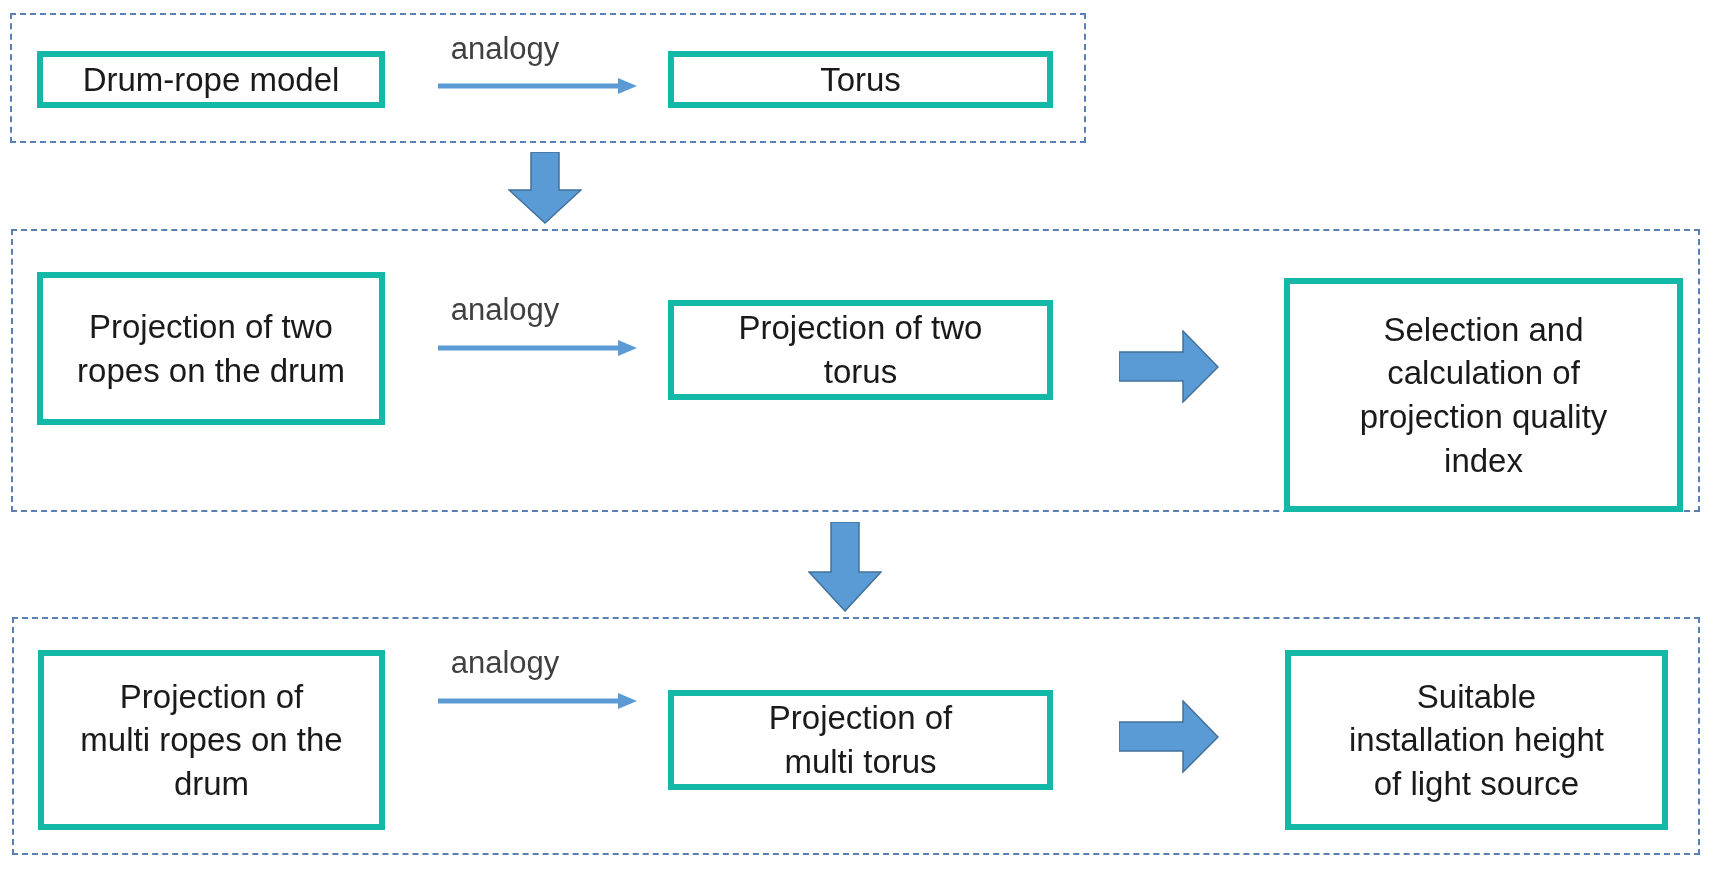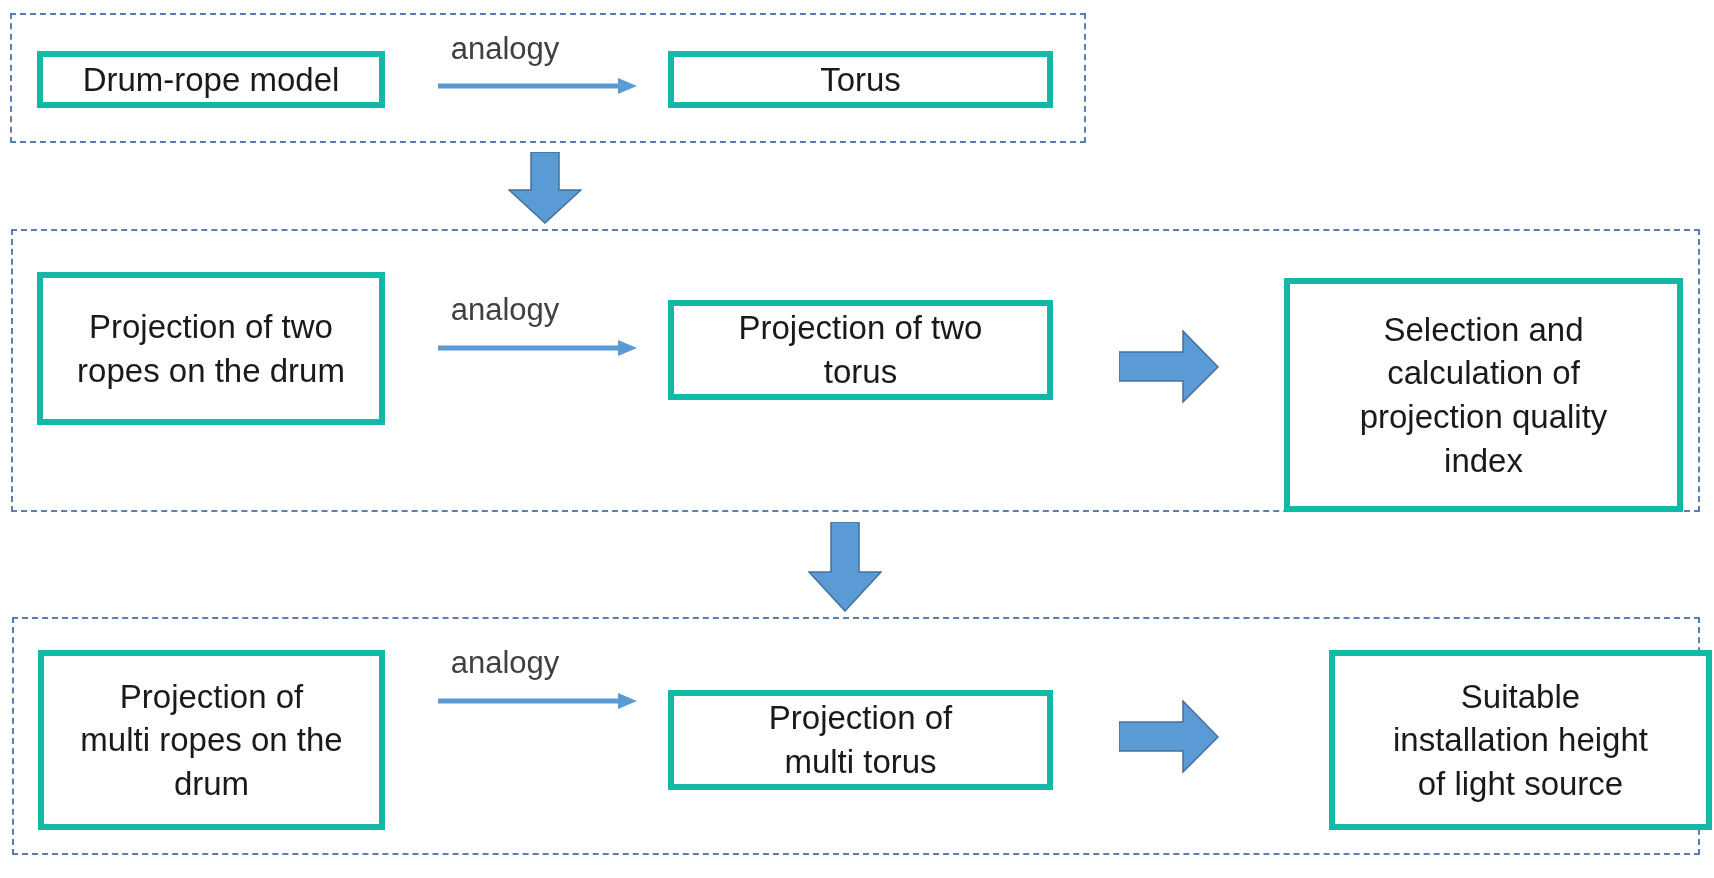--- a/index.html
+++ b/index.html
@@ -133,17 +133,17 @@
 
   <div class="node" style="left:668px; top:690px; width:385px; height:100px;">Projection  of
 multi torus</div>
 
   <div class="block-arrow" style="left:1119px; top:700px;">
     <svg width="100" height="74" viewBox="0 0 100 74">
       <polygon points="0,22 64,22 64,1 99,37 64,72 64,51 0,51" fill="#5b9bd5" stroke="#41719c" stroke-width="1.5"></polygon>
     </svg>
   </div>
 
-  <div class="node" style="left:1285px; top:650px; width:383px; height:180px;margin-left:44px;">Suitable
+  <div class="node" style="left:1285px; top:650px; width:383px; height:180px;">Suitable
 installation height
 of light source</div>
 
 </div>
 
 </body></html>

